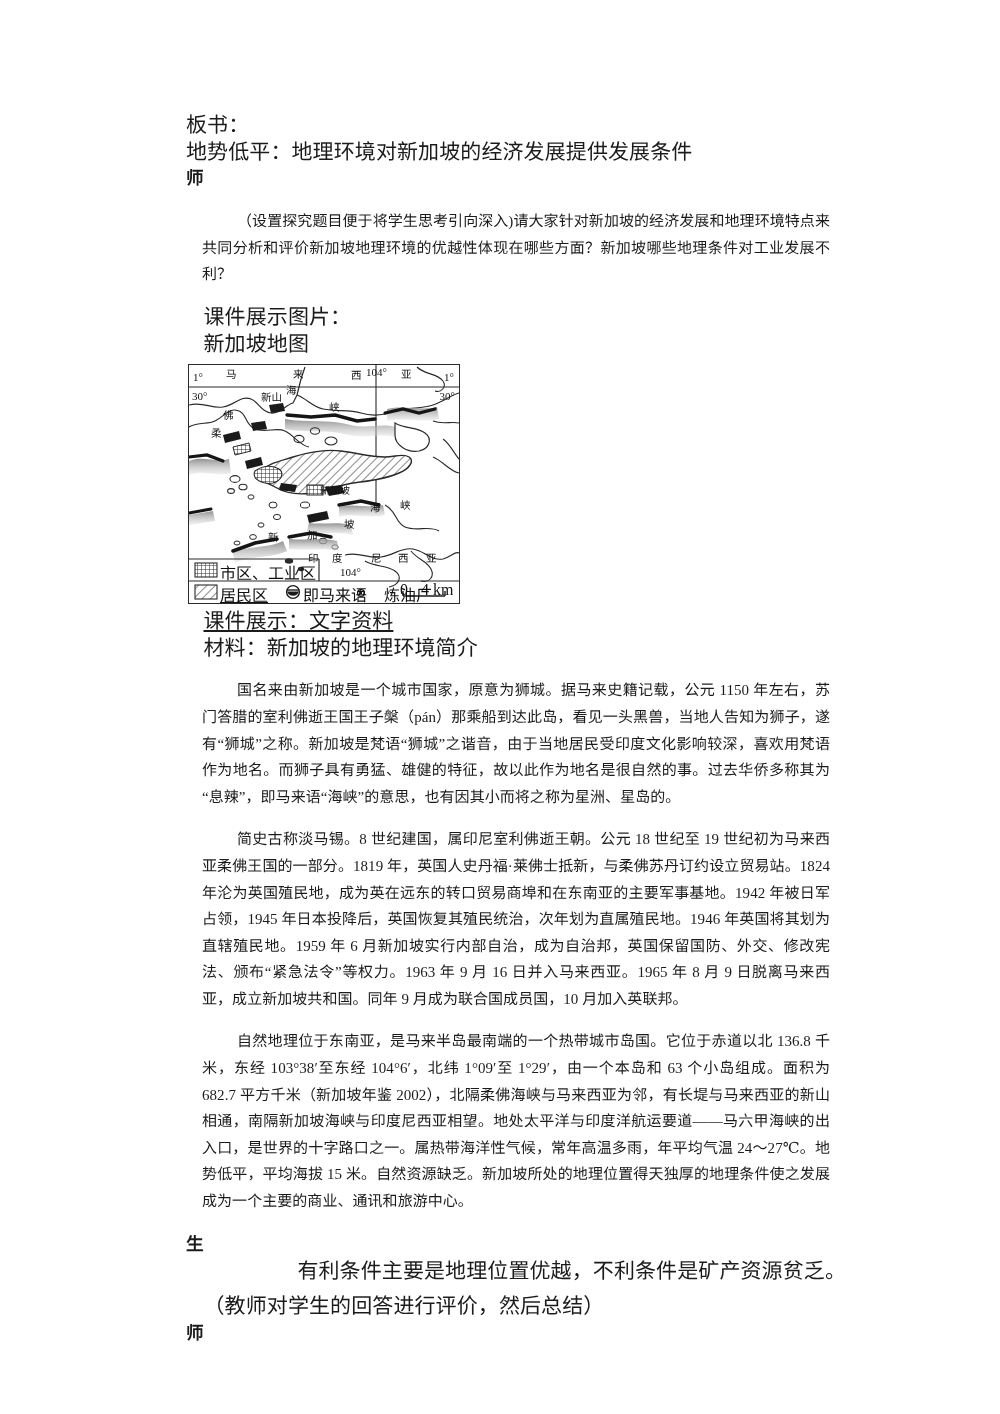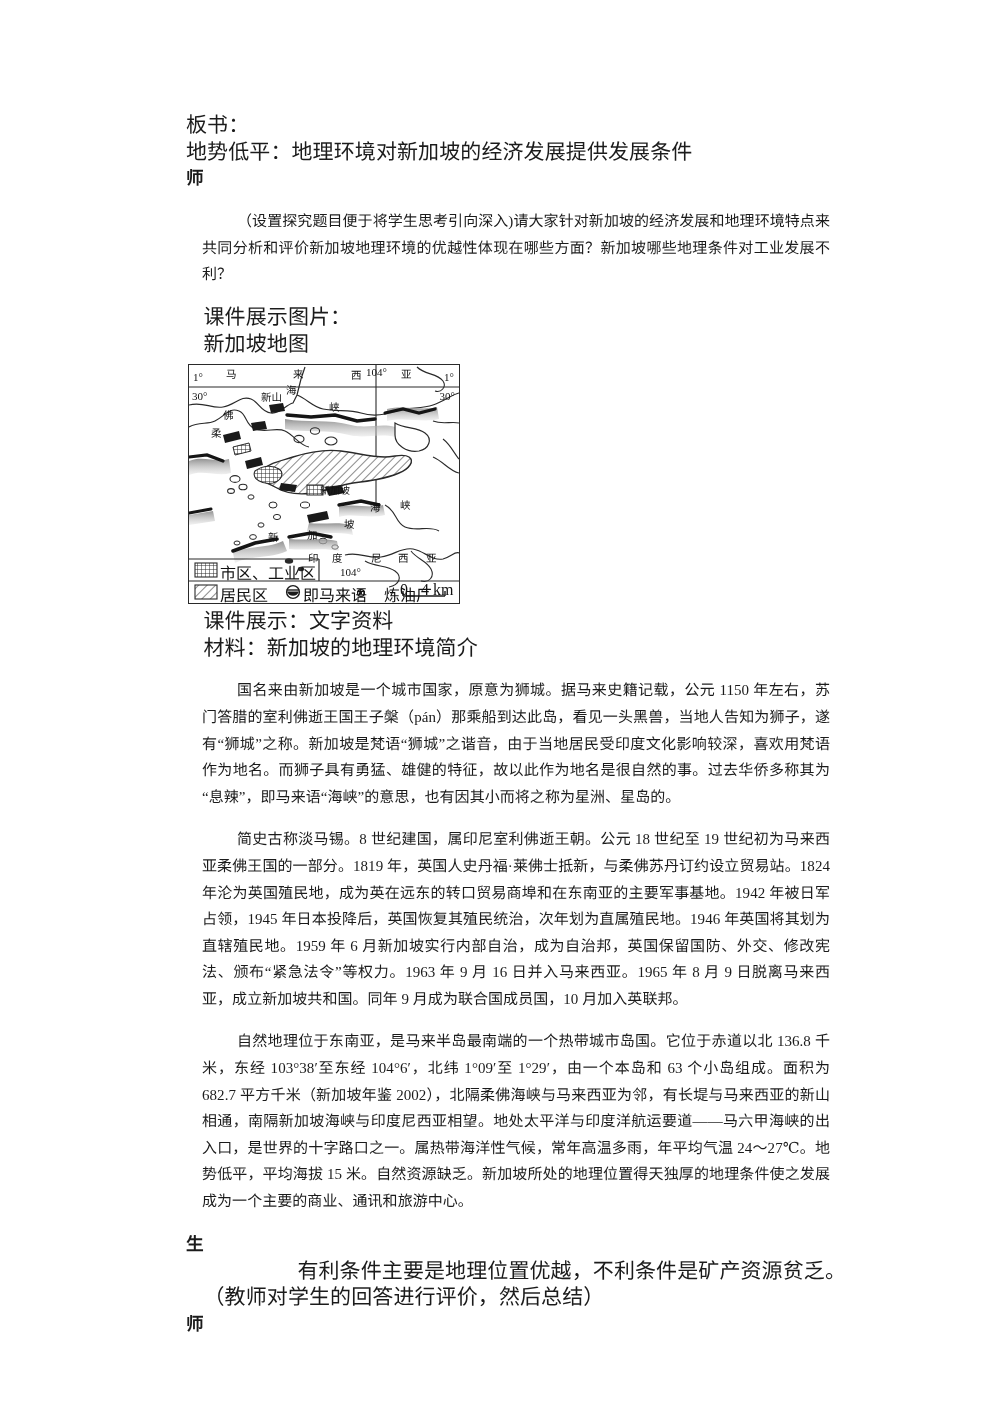--- a/index.html
+++ b/index.html
@@ -237,34 +237,34 @@
         <span class="maplabel" style="left:155px; top:155px;">坡</span>
 
         <span class="maplabel" style="left:119px; top:189px;">印</span>
         <span class="maplabel" style="left:143px; top:189px;">度</span>
         <span class="maplabel" style="left:182px; top:189px;">尼</span>
         <span class="maplabel" style="left:209px; top:189px;">西</span>
         <span class="maplabel" style="left:237px; top:189px;">亚</span>
         <span class="maplabel deg" style="left:151px; top:202px;">104°</span>
 
         <span class="legend-txt" style="left:31px;  top:201px;">市区、工业区</span>
-        <span class="legend-txt" style="left:31px;  top:223px;">居民区</span>
+        <span class="legend-txt" style="left:31px;  top:223px;text-decoration:underline;">居民区</span>
         <span class="legend-txt" style="left:114px; top:223px;">即马来语</span>
         <span class="legend-txt" style="left:195px; top:223px;">炼油厂</span>
         <span class="legend-txt" style="left:211px; top:217px;">0</span>
         <span class="legend-txt" style="left:232px; top:217px;">4 km</span>
       </div>
     </div>
 
-    <div class="line" style="text-indent:17.5px;">课件展示：文字资料</div>
+    <div class="line" style="text-indent:17.5px;text-decoration:underline;">课件展示：文字资料</div>
     <div class="line" style="text-indent:17.5px;">材料：新加坡的地理环境简介</div>
 
     <p class="para indent2">国名来由新加坡是一个城市国家，原意为狮城。据马来史籍记载，公元 1150 年左右，苏门答腊的室利佛逝王国王子槃（pán）那乘船到达此岛，看见一头黑兽，当地人告知为狮子，遂有“狮城”之称。新加坡是梵语“狮城”之谐音，由于当地居民受印度文化影响较深，喜欢用梵语作为地名。而狮子具有勇猛、雄健的特征，故以此作为地名是很自然的事。过去华侨多称其为“息辣”，即马来语“海峡”的意思，也有因其小而将之称为星洲、星岛的。</p>
     <p class="para indent2">简史古称淡马锡。8 世纪建国，属印尼室利佛逝王朝。公元 18 世纪至 19 世纪初为马来西亚柔佛王国的一部分。1819 年，英国人史丹福·莱佛士抵新，与柔佛苏丹订约设立贸易站。1824 年沦为英国殖民地，成为英在远东的转口贸易商埠和在东南亚的主要军事基地。1942 年被日军占领，1945 年日本投降后，英国恢复其殖民统治，次年划为直属殖民地。1946 年英国将其划为直辖殖民地。1959 年 6 月新加坡实行内部自治，成为自治邦，英国保留国防、外交、修改宪法、颁布“紧急法令”等权力。1963 年 9 月 16 日并入马来西亚。1965 年 8 月 9 日脱离马来西亚，成立新加坡共和国。同年 9 月成为联合国成员国，10 月加入英联邦。</p>
     <p class="para indent2">自然地理位于东南亚，是马来半岛最南端的一个热带城市岛国。它位于赤道以北 136.8 千米，东经 103°38′至东经 104°6′，北纬 1°09′至 1°29′，由一个本岛和 63 个小岛组成。面积为 682.7 平方千米（新加坡年鉴 2002），北隔柔佛海峡与马来西亚为邻，有长堤与马来西亚的新山相通，南隔新加坡海峡与印度尼西亚相望。地处太平洋与印度洋航运要道——马六甲海峡的出入口，是世界的十字路口之一。属热带海洋性气候，常年高温多雨，年平均气温 24～27℃。地势低平，平均海拔 15 米。自然资源缺乏。新加坡所处的地理位置得天独厚的地理条件使之发展成为一个主要的商业、通讯和旅游中心。</p>
 
     <div class="bold-speaker">生</div>
     <div class="line" style="text-indent:17.5px;text-align:right;">有利条件主要是地理位置优越，不利条件是矿产资源贫乏。</div>
-    <div class="line" style="text-indent:17.5px;">（教师对学生的回答进行评价，然后总结）</div>
+    <div class="line" style="text-indent:17.5px;margin-top:9px;">（教师对学生的回答进行评价，然后总结）</div>
     <div class="bold-speaker">师</div>
 
   </div>
 </div>
 
 </body></html>

